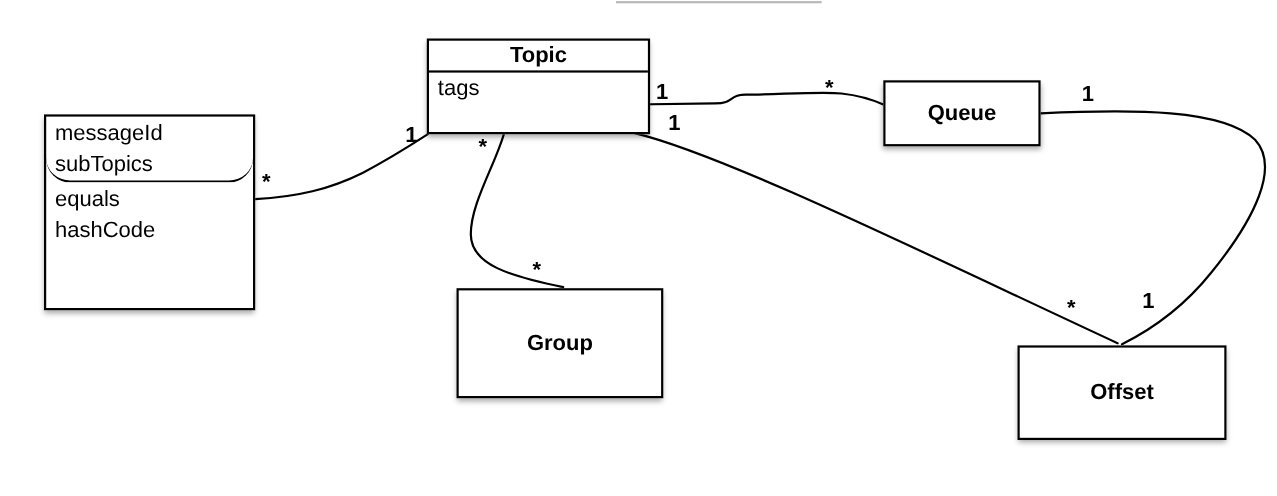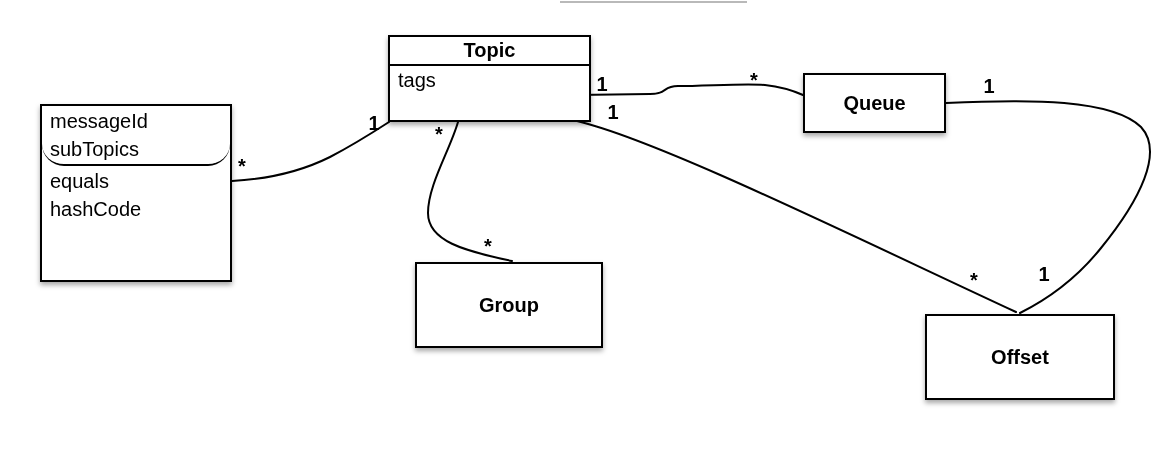--- a/index.html
+++ b/index.html
@@ -115,21 +115,21 @@
     <div class="uml-title">Topic</div>
     <div class="uml-compartment">
       <div class="uml-member" style="line-height:27px;">tags</div>
     </div>
   </div>
 
   <div class="uml-class title-only" style="left:803px; top:73px; width:143px; height:60px;align-items:center;">
     <div class="uml-title-center">Queue</div>
   </div>
 
-  <div class="uml-class title-only" style="left:415px; top:262px; width:188px; height:86px;">
+  <div class="uml-class title-only" style="left:415px; top:262px; width:188px; height:100px;">
     <div class="uml-title-center">Group</div>
   </div>
 
   <div class="uml-class title-only" style="left:925px; top:314px; width:190px; height:86px;">
     <div class="uml-title-center">Offset</div>
   </div>
 
   <div class="mult" style="left:242px; top:166px;">*</div>
   <div class="mult" style="left:374px; top:123px;">1</div>
 

